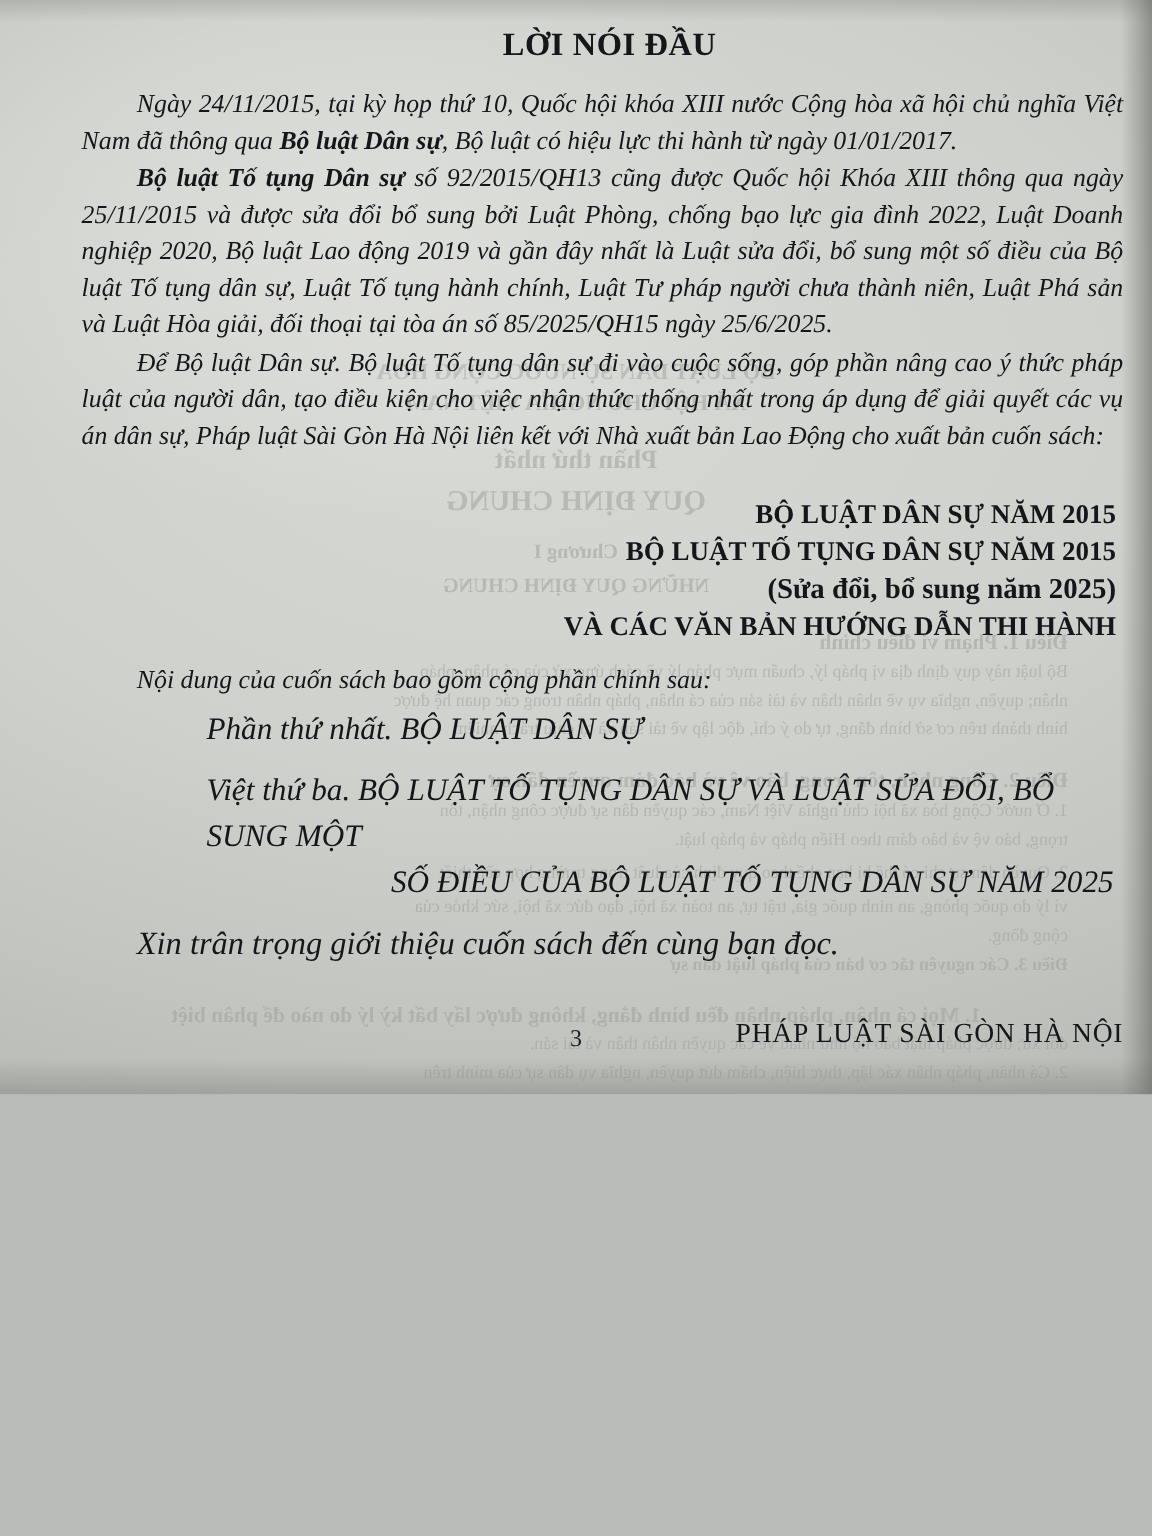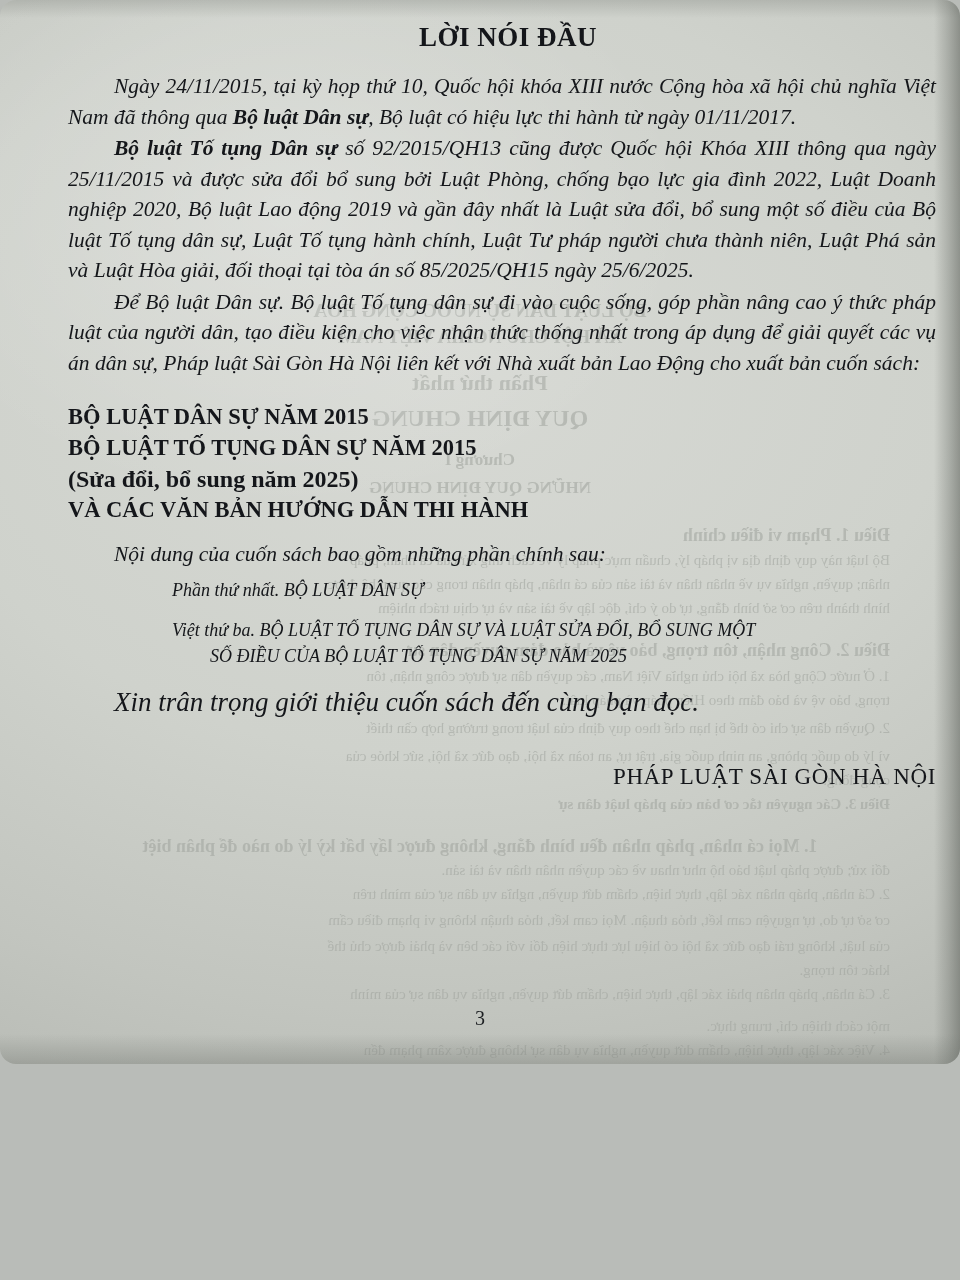--- a/index.html
+++ b/index.html
@@ -9,25 +9,24 @@
   }
   body {
     width: 960px;
     height: 1280px;
     overflow: hidden;
     font-family: "Liberation Serif", serif;
   }
   .page {
     position: relative;
     width: 960px;
-    height: 1064px;
+    height: 912px;
     background:
       radial-gradient(ellipse 120% 80% at 45% 35%, #d7d9d4 0%, #cfd2cc 45%, #c2c5bf 75%, #b4b7b1 100%);
     overflow: hidden;
-    border-radius: 16px;
   }
   
   .edge-right {
     position: absolute;
     top: 0; right: 0;
     width: 26px; height: 100%;
     background: linear-gradient(to right, rgba(120,124,118,0.0) 0%, rgba(110,114,108,0.35) 55%, rgba(90,94,88,0.55) 100%);
     pointer-events: none;
   }
   .edge-bottom {
@@ -90,51 +89,52 @@
     font-size: 21.5px;
     line-height: 1.42;
     margin: 0 0 1px 0;
     text-align: justify;
     text-indent: 46px;
     padding-right: 12px;
   }
   p.para b { font-weight: bold; }
 
   .book-title {
-    text-align: left;
+    text-align: right;
     font-weight: bold;
     font-size: 22.5px;
     line-height: 1.35;
-    margin-top: 24px;
+    margin-top: 36px;
     margin-bottom: 16px;
     padding-right: 18px;
   }
   .book-title .sub {
     font-size: 24px;
   }
 
   .lead {
     font-style: italic;
     font-size: 21.5px;
     margin: 14px 0 10px 46px;
   }
 
   .part {
     font-style: italic;
-    font-size: 18px;
+    font-size: 26px;
     line-height: 1.45;
     margin: 0 0 14px 104px;
     padding-right: 20px;
   }
   .part .cap {
     font-style: italic;
   }
   .part .cont {
     display: block;
-    margin-left: 38px;
+    margin-left: 14px;
+    text-align: right;
   }
 
   .closing {
     font-style: italic;
     font-size: 27px;
     margin: 18px 0 0 46px;
   }
 
   .signature {
     margin-top: 46px;
@@ -195,32 +195,32 @@
 
   <div class="sheen"></div>
   <div class="edge-top"></div>
   <div class="edge-right"></div>
   <div class="edge-bottom"></div>
 
   <div class="content">
 
     <div class="doc-title">LỜI NÓI ĐẦU</div>
 
-    <p class="para" id="para-0"><span>Ngày 24/11/2015, tại kỳ họp thứ 10, Quốc hội khóa XIII nước Cộng hòa xã hội chủ nghĩa Việt Nam đã  thông qua </span><b>Bộ luật Dân sự</b><span>, Bộ luật có hiệu lực thi hành từ ngày 01/11/2017.</span></p>
+    <p class="para" id="para-0"><span>Ngày 24/11/2015, tại kỳ họp thứ 10, Quốc hội khóa XIII nước Cộng hòa xã hội chủ nghĩa Việt Nam đã  thông qua </span><b>Bộ luật Dân sự</b><span>, Bộ luật có hiệu lực thi hành từ ngày 01/01/2017.</span></p>
     <p class="para" id="para-1"><b>Bộ luật Tố tụng Dân sự</b><span> số 92/2015/QH13 cũng được Quốc hội Khóa XIII thông qua ngày 25/11/2015 và được sửa đổi bổ sung bởi  Luật Phòng, chống bạo lực gia đình 2022, Luật Doanh nghiệp 2020, Bộ luật Lao động 2019 và gần đây nhất là Luật sửa đổi, bổ sung một số điều của Bộ luật Tố tụng dân sự, Luật Tố tụng hành chính, Luật Tư pháp người chưa thành niên, Luật Phá sản và Luật Hòa giải, đối thoại tại tòa án số 85/2025/QH15 ngày 25/6/2025.</span></p>
     <p class="para" id="para-2"><span>Để Bộ luật Dân sự. Bộ luật Tố tụng dân sự  đi vào cuộc sống, góp phần nâng cao ý thức pháp luật của người dân, tạo điều kiện cho việc nhận thức thống nhất trong áp dụng để giải quyết các vụ án dân sự, Pháp luật Sài Gòn Hà Nội liên kết với Nhà xuất bản Lao Động cho xuất bản cuốn sách:</span></p>
 
     <div class="book-title">
       <div>BỘ LUẬT DÂN SỰ NĂM 2015</div>
       <div>BỘ LUẬT TỐ TỤNG DÂN SỰ NĂM 2015</div>
       <div class="sub">(Sửa đổi, bổ sung năm 2025)</div>
       <div>VÀ CÁC VĂN BẢN HƯỚNG DẪN THI HÀNH</div>
     </div>
 
-    <div class="lead">Nội dung của cuốn sách bao gồm những phần chính sau:</div>
+    <div class="lead">Nội dung của cuốn sách bao gồm cộng phần chính sau:</div>
 
     <div class="part">
       <span class="cap">Phần thứ nhất.</span>
       <span>BỘ LUẬT DÂN SỰ</span>
     </div>
 
 
     <div class="part">
       <span class="cap">Việt thứ ba.</span>
       <span>BỘ LUẬT TỐ TỤNG DÂN SỰ VÀ LUẬT SỬA ĐỔI, BỔ SUNG MỘT</span>

